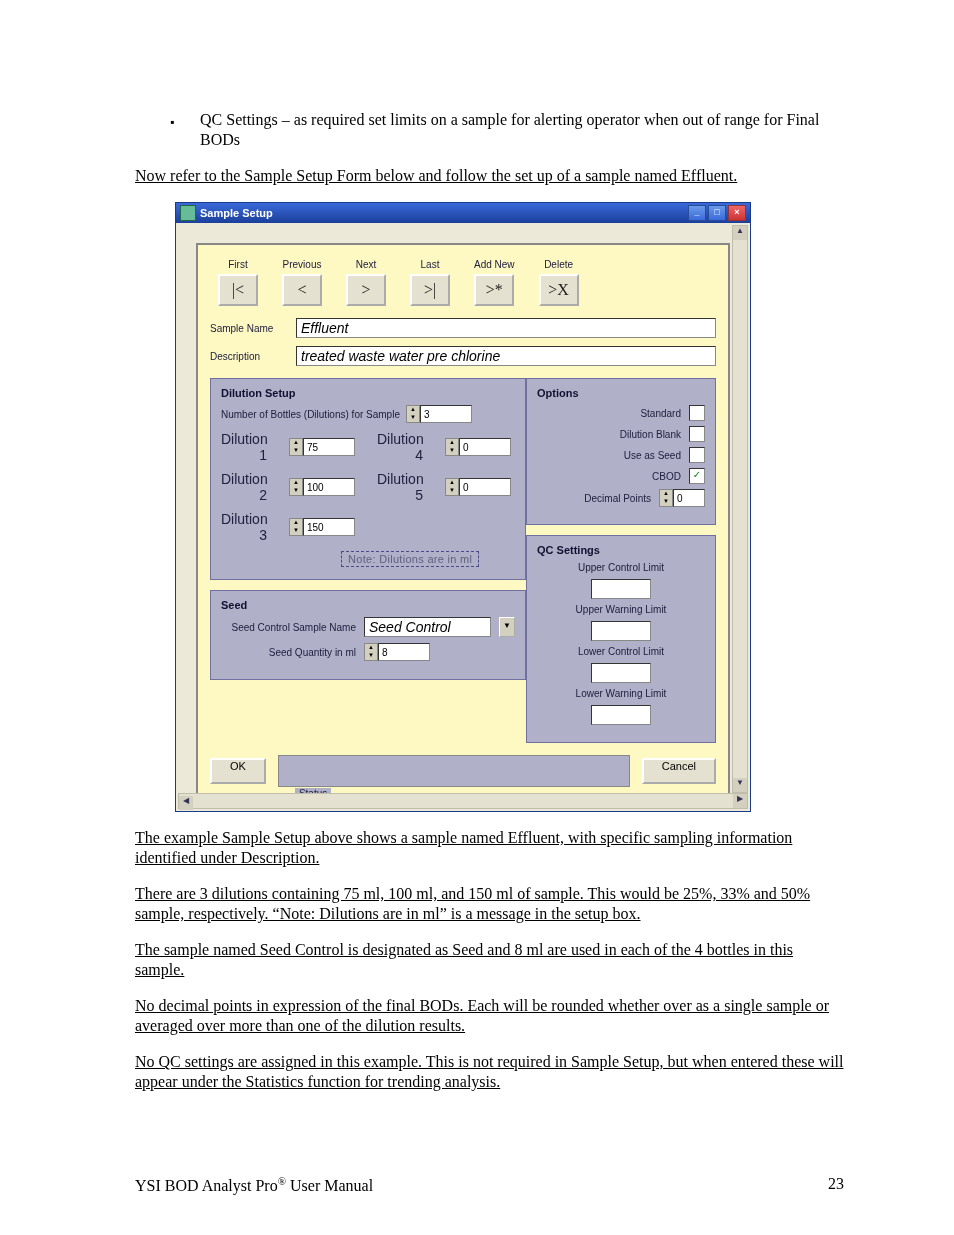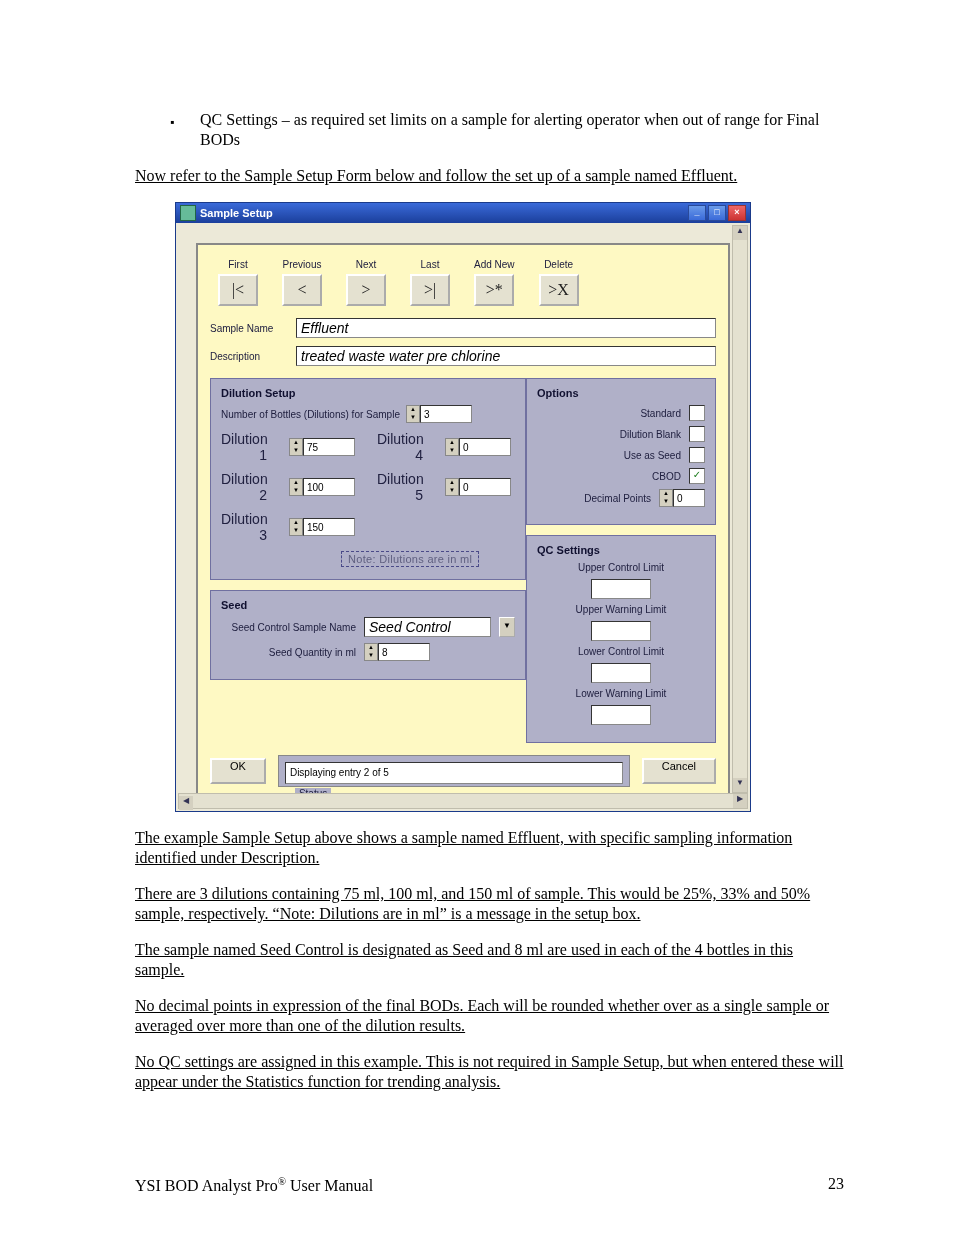--- a/index.html
+++ b/index.html
@@ -372,21 +372,20 @@
                   <div class="text-input"></div>
                 </div>
             </div>
           </div>
         </div>
 
         <div class="bottom-row">
           <div class="btn">OK</div>
           <div class="status-box">
             <span class="lbl">Status</span>
-            <div class="txt">Displaying entry 2 of 5</div>
           </div>
           <div class="btn">Cancel</div>
         </div>
       </div>
 
       <div class="scroll-h">
         <div class="arrow-l">◀</div>
         <div class="arrow-r">▶</div>
       </div>
     </div>

